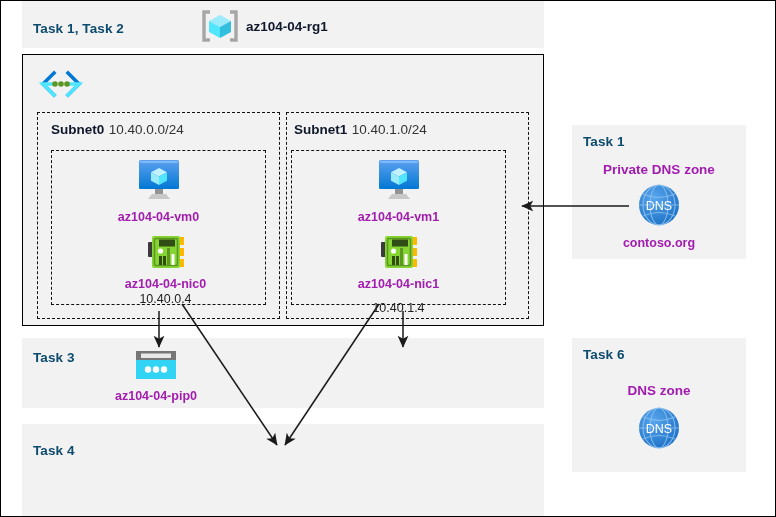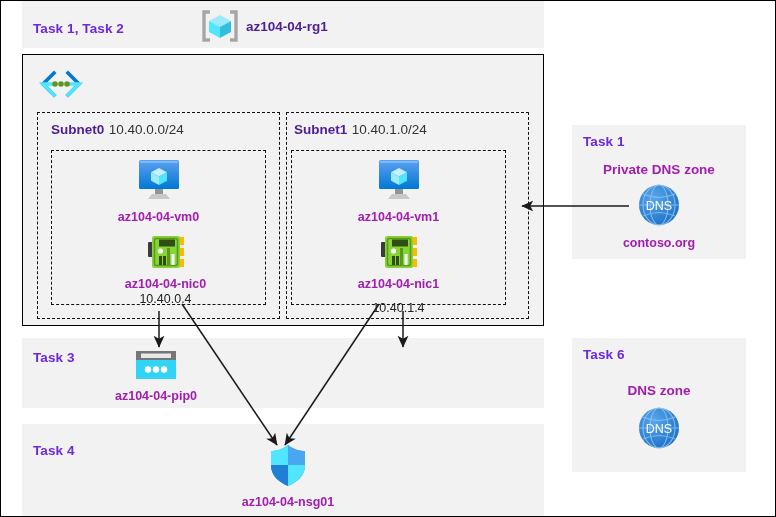--- a/index.html
+++ b/index.html
@@ -1,25 +1,25 @@
 <!DOCTYPE html>
 <html><head>
 <meta charset="utf-8">
 <style>
   html,body{margin:0;padding:0;background:#fff;}
   body{font-family:"Liberation Sans",sans-serif;}
   #stage{position:relative;width:776px;height:517px;background:#ffffff;
          border:1px solid #000;box-sizing:border-box;overflow:hidden;}
   .abs{position:absolute;box-sizing:border-box;}
   .band{background:#f2f2f2;}
-  .tasklbl{color:#6d28d9;font-weight:bold;font-size:13.5px;letter-spacing:.1px;}
+  .tasklbl{color:#0c4a6e;font-weight:bold;font-size:13.5px;letter-spacing:.1px;}
   .nodelbl{font-weight:bold;font-size:12.5px;color:#a21caf;text-align:center;
            white-space:nowrap;}
   .iplbl{font-size:12.5px;color:#222;text-align:center;white-space:nowrap;}
-  .hdr-bold{font-weight:bold;font-size:13.5px;color:#4c1d95;}
+  .hdr-bold{font-weight:bold;font-size:13.5px;color:#0f172a;}
   .hdr-norm{font-weight:normal;font-size:13.5px;color:#333;}
   .dashbox{border:1.6px dashed #111;}
   .svgl{position:absolute;left:0;top:0;pointer-events:none;}
   .ctr{display:flex;flex-direction:column;align-items:center;}
 </style>
 </head>
 <body>
 
 <div id="stage">
 
@@ -163,32 +163,20 @@
         <circle cx="30" cy="20.5" r="3.2" fill="#ffffff"></circle>
       </svg>
     </div>
     <div class="nodelbl" style="margin-top:4px;">az104-04-pip0</div>
   </div>
 
 
   <div class="abs band" style="left:21px;top:423px;width:522px;height:92px;"></div>
   <div class="abs tasklbl" style="left:32px;top:442px;">Task 4</div>
 
-  <div class="abs ctr" style="left:222px;top:441px;width:130px;">
-    <div>
-      <svg width="44" height="46" viewBox="0 0 44 46">
-        <path d="M22 3 C16 8 9 9 5 9 L5 23 C5 34 13 40 22 44 C31 40 39 34 39 23 L39 9 C35 9 28 8 22 3 Z" fill="#1f8fe0"></path>
-        <path d="M22 3 C16 8 9 9 5 9 L5 23 L22 23 Z" fill="#50e6ff"></path>
-        <path d="M22 23 L39 23 L39 9 C35 9 28 8 22 3 Z" fill="#4aa7ef"></path>
-        <path d="M5 23 L22 23 L22 44 C13 40 5 34 5 23 Z" fill="#1e7fd4"></path>
-        <path d="M22 23 L39 23 C39 34 31 40 22 44 Z" fill="#50e6ff"></path>
-      </svg>
-    </div>
-    <div class="nodelbl" style="margin-top:3px;">az104-04-nsg01</div>
-  </div>
 
   <div class="abs band" style="left:571px;top:124px;width:174px;height:134px;"></div>
   <div class="abs tasklbl" style="left:582px;top:133px;">Task 1</div>
   <div class="abs nodelbl" style="left:571px;top:161px;width:174px;font-size:13.5px;">Private DNS zone</div>
   <div class="abs" style="left:571px;top:181px;width:174px;">
     <div class="ctr">
       <div>
         <svg width="46" height="46" viewBox="0 0 46 46">
           <defs>
               <radialGradient id="dg1" cx="38%" cy="32%" r="75%">

